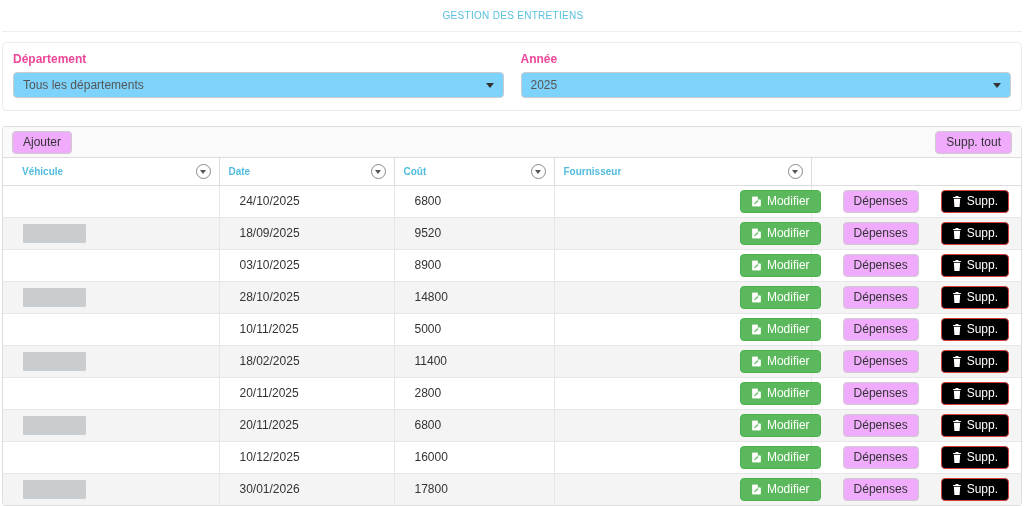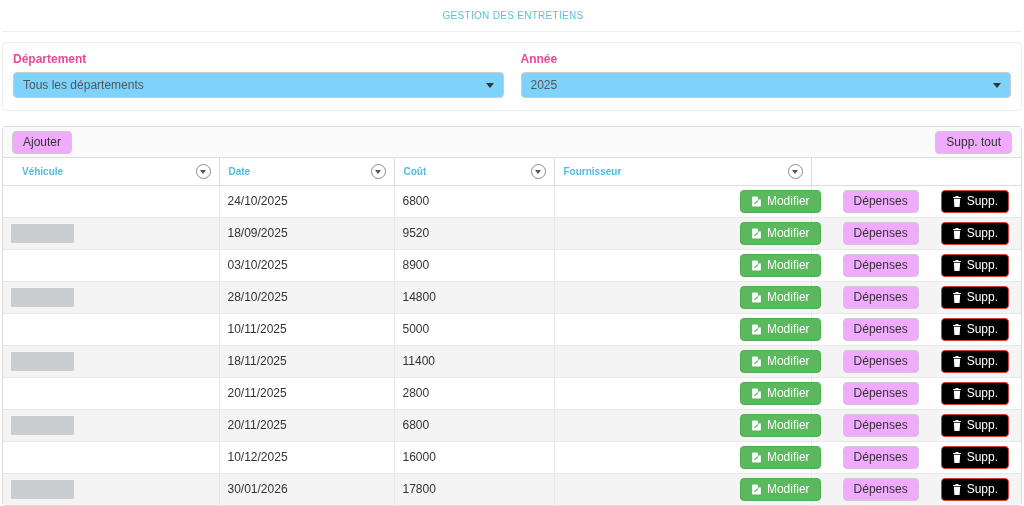--- a/index.html
+++ b/index.html
@@ -113,21 +113,21 @@
   .filter-icon::after {
     content: "";
     width: 0; height: 0;
     border-left: 3px solid transparent;
     border-right: 3px solid transparent;
     border-top: 4px solid #555;
     margin-top: 1px;
   }
   tbody td {
     height: 32px;
-    padding: 0 8px;
+    padding: 0 20px;
     border-bottom: 1px solid #e7e7e7;
     font-size: 12px;
     color: #333;
     background: #fff;
     vertical-align: middle;
   }
   tbody td + td { border-left: 1px solid #e7e7e7; }
   tbody tr.alt td { background: #f4f4f4; }
   tbody tr:last-child td { border-bottom: none; }
 
@@ -372,21 +372,21 @@
           </span>
           <span class="action-delete-label">Supp.</span>
         </button>
       </span>
     </td>
   </tr>
         <tr class="alt">
     <td>
             <span class="redacted" style="display: block;"></span>
           </td>
-    <td class="cell-date">18/11/2025</td>
+    <td class="cell-date">18/02/2025</td>
     <td class="cell-cout">11400</td>
     <td class="cell-fournisseur"></td>
     <td class="cell-actions">
       <span class="actions-wrap">
         <button class="btn btn-green">
           <span class="ico">
             <svg width="11" height="11" viewBox="0 0 16 16" fill="#fff">
                     <path d="M2 1h8l4 4v10H2V1zm8 0v4h4"></path>
                     <path d="M2 1h7v5h5v9H2z"></path>
                     <path d="M5 11.8l1.6-.4 4.2-4.2-1.2-1.2-4.2 4.2-.4 1.6z" fill="#5cb85c" stroke="#5cb85c" stroke-width=".4"></path>

